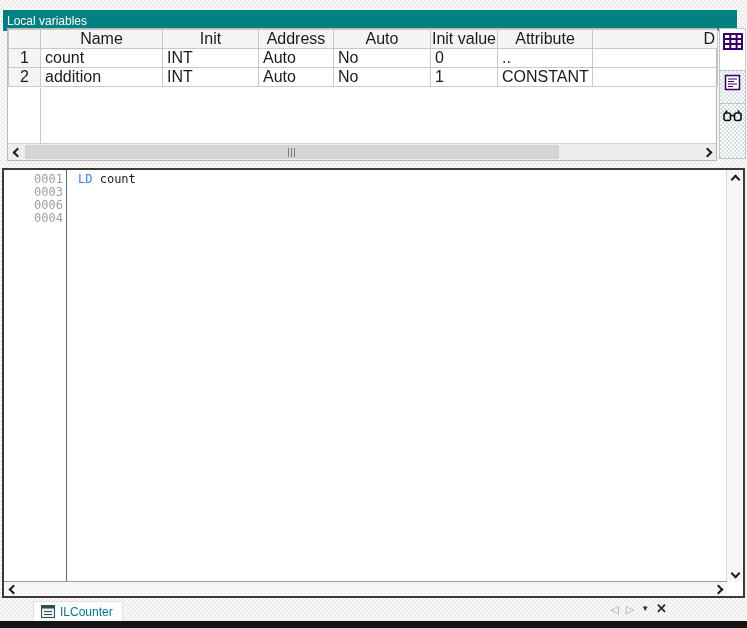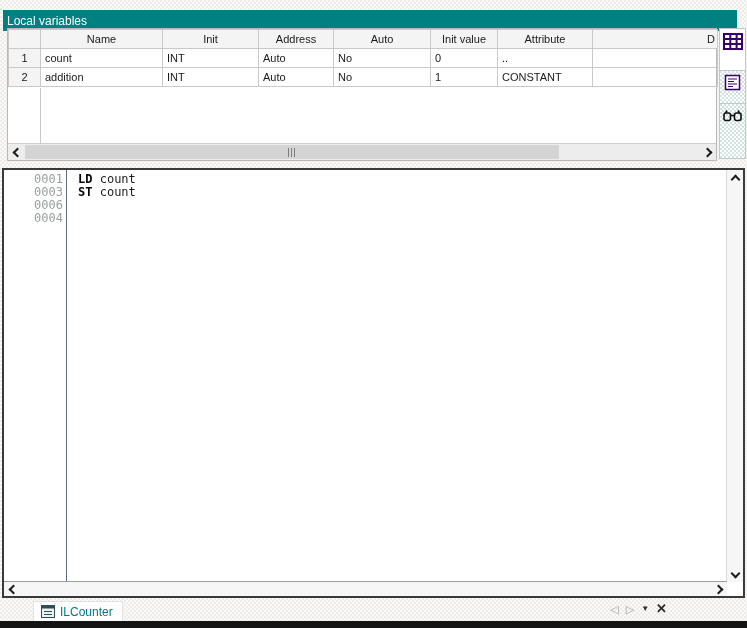--- a/index.html
+++ b/index.html
@@ -11,21 +11,21 @@
     background-size:4px 4px;}
 
   
   .titlebar{position:absolute;left:2px;top:9px;width:736px;height:23px;background:#008080;
     border:1px solid #f5f5f5;box-sizing:border-box;display:flex;align-items:center;}
   .titlebar span{color:#ffffff;font-size:12px;padding-left:4px;}
 
   
   .table-panel{position:absolute;left:7px;top:28px;width:710px;height:133px;background:#ffffff;
     border:1px solid #b8b8b8;box-sizing:border-box;}
-  table.vars{border-collapse:collapse;table-layout:fixed;width:709px;font-size:11px;color:#1a1a1a;}
+  table.vars{border-collapse:collapse;table-layout:fixed;width:709px;font-size:16px;color:#1a1a1a;}
   table.vars th,table.vars td{border:1px solid #c9c9c9;height:19px;padding:0 0 0 4px;
     overflow:hidden;white-space:nowrap;box-sizing:border-box;font-weight:normal;}
   table.vars thead th{background:#f4f4f4;text-align:center;padding:0;}
   table.vars thead th:last-child{text-align:right;padding-right:2px;}
   table.vars td.rownum{background:#f4f4f4;text-align:center;padding:0;}
   .col-num{width:32px}.col-name{width:122px}.col-type{width:96px}.col-addr{width:75px}
   .col-array{width:97px}.col-init{width:67px}.col-attr{width:95px}.col-desc{width:125px}
   .rowhdr-extension{position:absolute;left:32px;top:59px;width:1px;bottom:17px;background:#c9c9c9;}
 
   
@@ -53,21 +53,21 @@
   
   .editor{position:absolute;left:2px;top:168px;width:743px;height:430px;background:#ffffff;
     border:2px solid #3a3a3a;box-sizing:border-box;}
   .editor-body{position:absolute;left:0;top:0;right:16px;bottom:14px;display:flex;overflow:hidden;
     font-family:"DejaVu Sans Mono",monospace;font-size:12px;line-height:13px;gap:8px;}
   .gutter{width:63px;flex:0 0 auto;text-align:right;color:#9aa0a0;padding-top:3px;
     border-right:1px solid #5d6b7c;box-sizing:border-box;}
   .gutter .ln{padding-right:3px;height:13px;}
   .code{flex:1;padding:3px 0 0 3px;color:#1c1c1c;}
   .code .cl{height:13px;white-space:pre;}
-  .code .kw{color:#000000;font-weight:bold;}
+  .code .kw{color:#3b82f6;}
   .vscroll{position:absolute;top:0;right:0;width:16px;bottom:14px;background:#f6f6f6;
     border-left:1px solid #d9d9d9;display:flex;flex-direction:column;justify-content:space-between;align-items:center;}
   .vscroll .sb-btn{height:16px;}
   .editor-hscroll{position:absolute;left:0;right:16px;bottom:0;height:14px;background:#f6f6f6;
     border-top:1px solid #9c9c9c;display:flex;justify-content:space-between;align-items:center;}
   .editor-hscroll .sb-btn{height:14px;}
 
   
   .tabbar{position:absolute;left:0;top:600px;width:690px;height:21px;}
   .tab{position:absolute;left:33px;top:1px;height:20px;background:#ffffff;border:1px solid #e2e2e2;
@@ -184,21 +184,20 @@
   <div class="editor">
     <div class="editor-body">
       <div class="gutter">
           <div class="ln">0001</div>
           <div class="ln">0003</div>
           <div class="ln">0006</div>
           <div class="ln">0004</div>
         </div>
       <div class="code">
           <div class="cl"><span class="kw">LD</span> count</div>
-          <div class="cl"><span class="kw">ST</span> count</div>
           <div class="cl"></div>
         </div>
     </div>
     <div class="vscroll">
       <div class="sb-btn">
           <i class="chev u"></i>
         </div>
       <div class="sb-btn">
           <i class="chev d"></i>
         </div>

